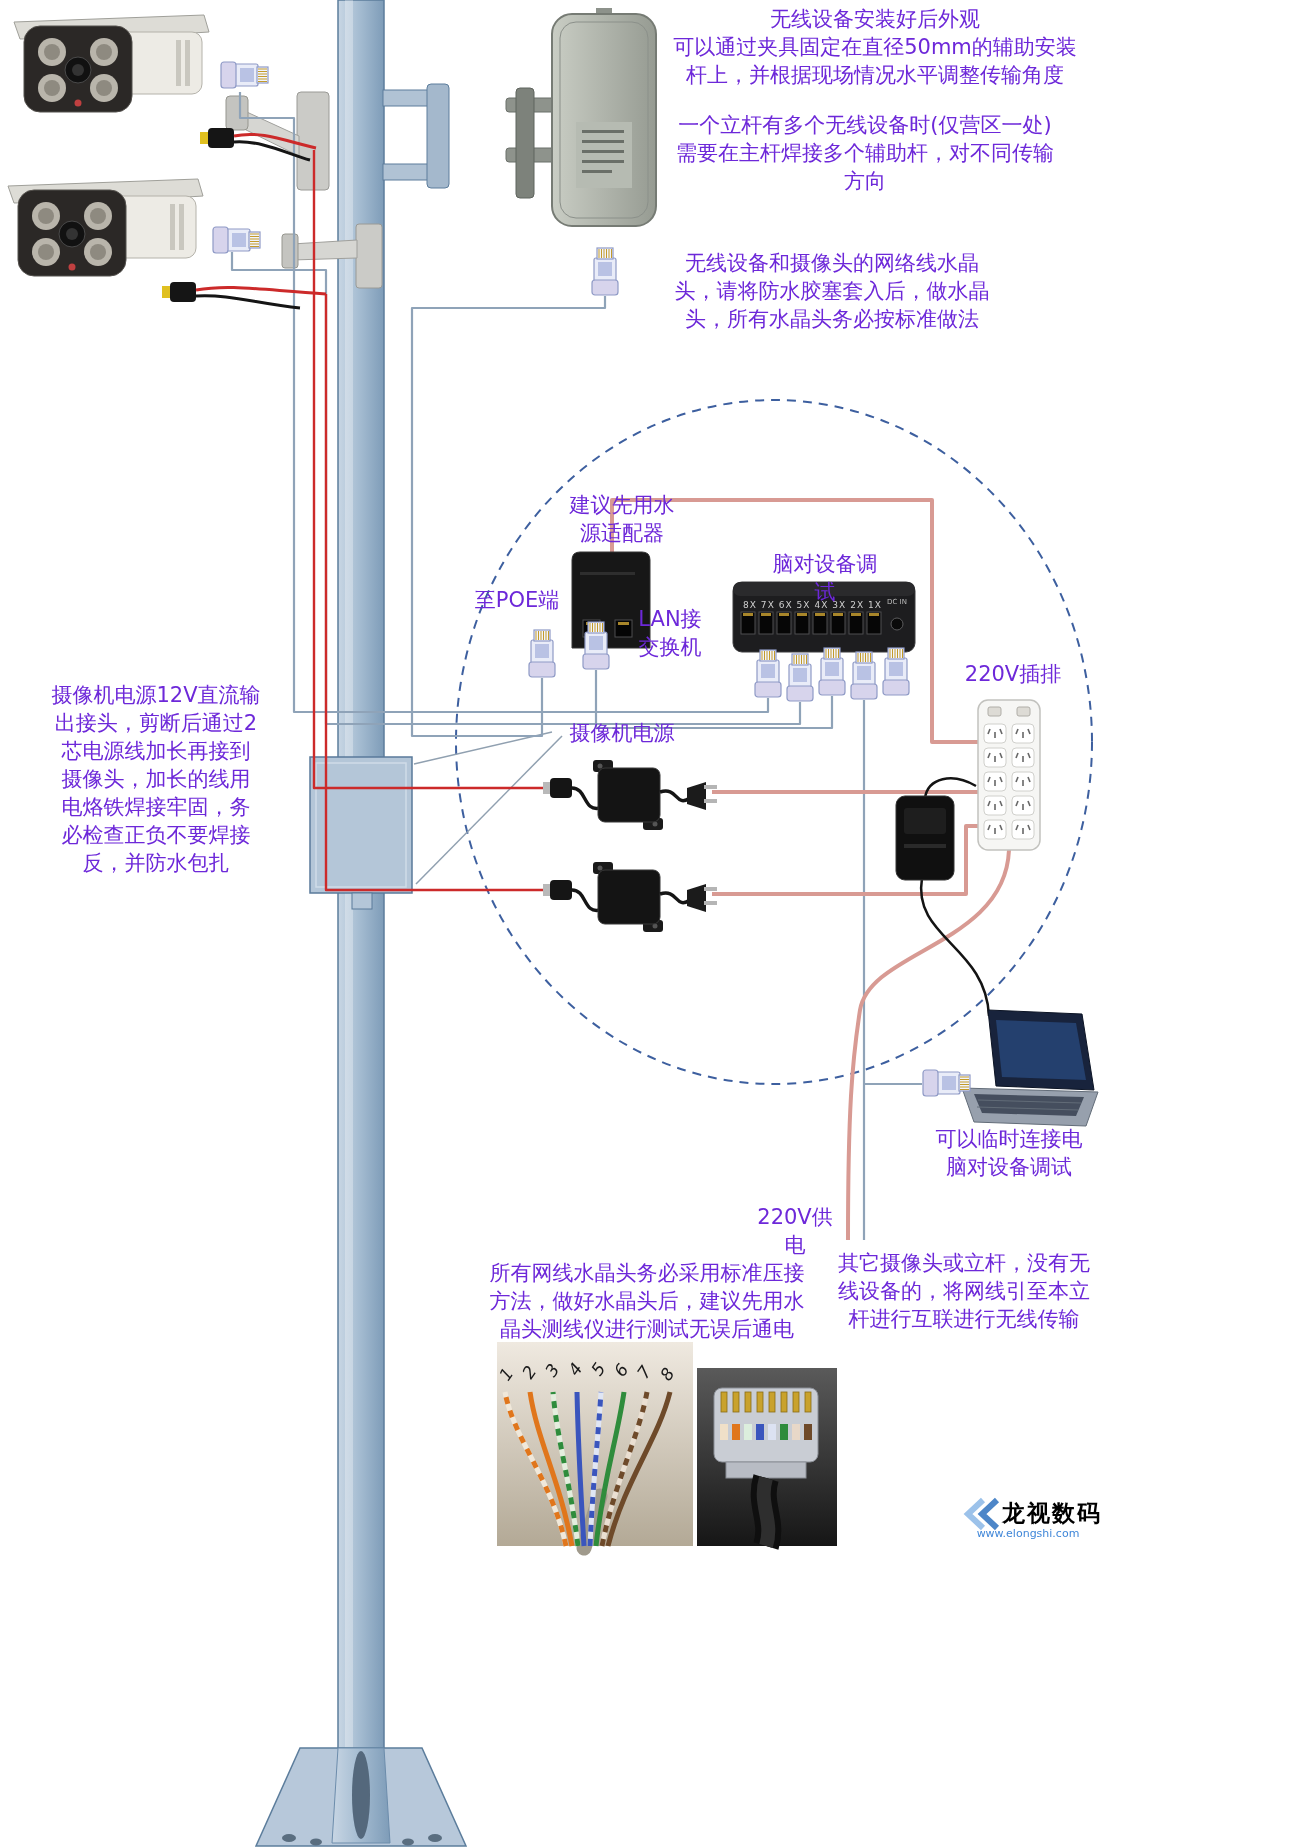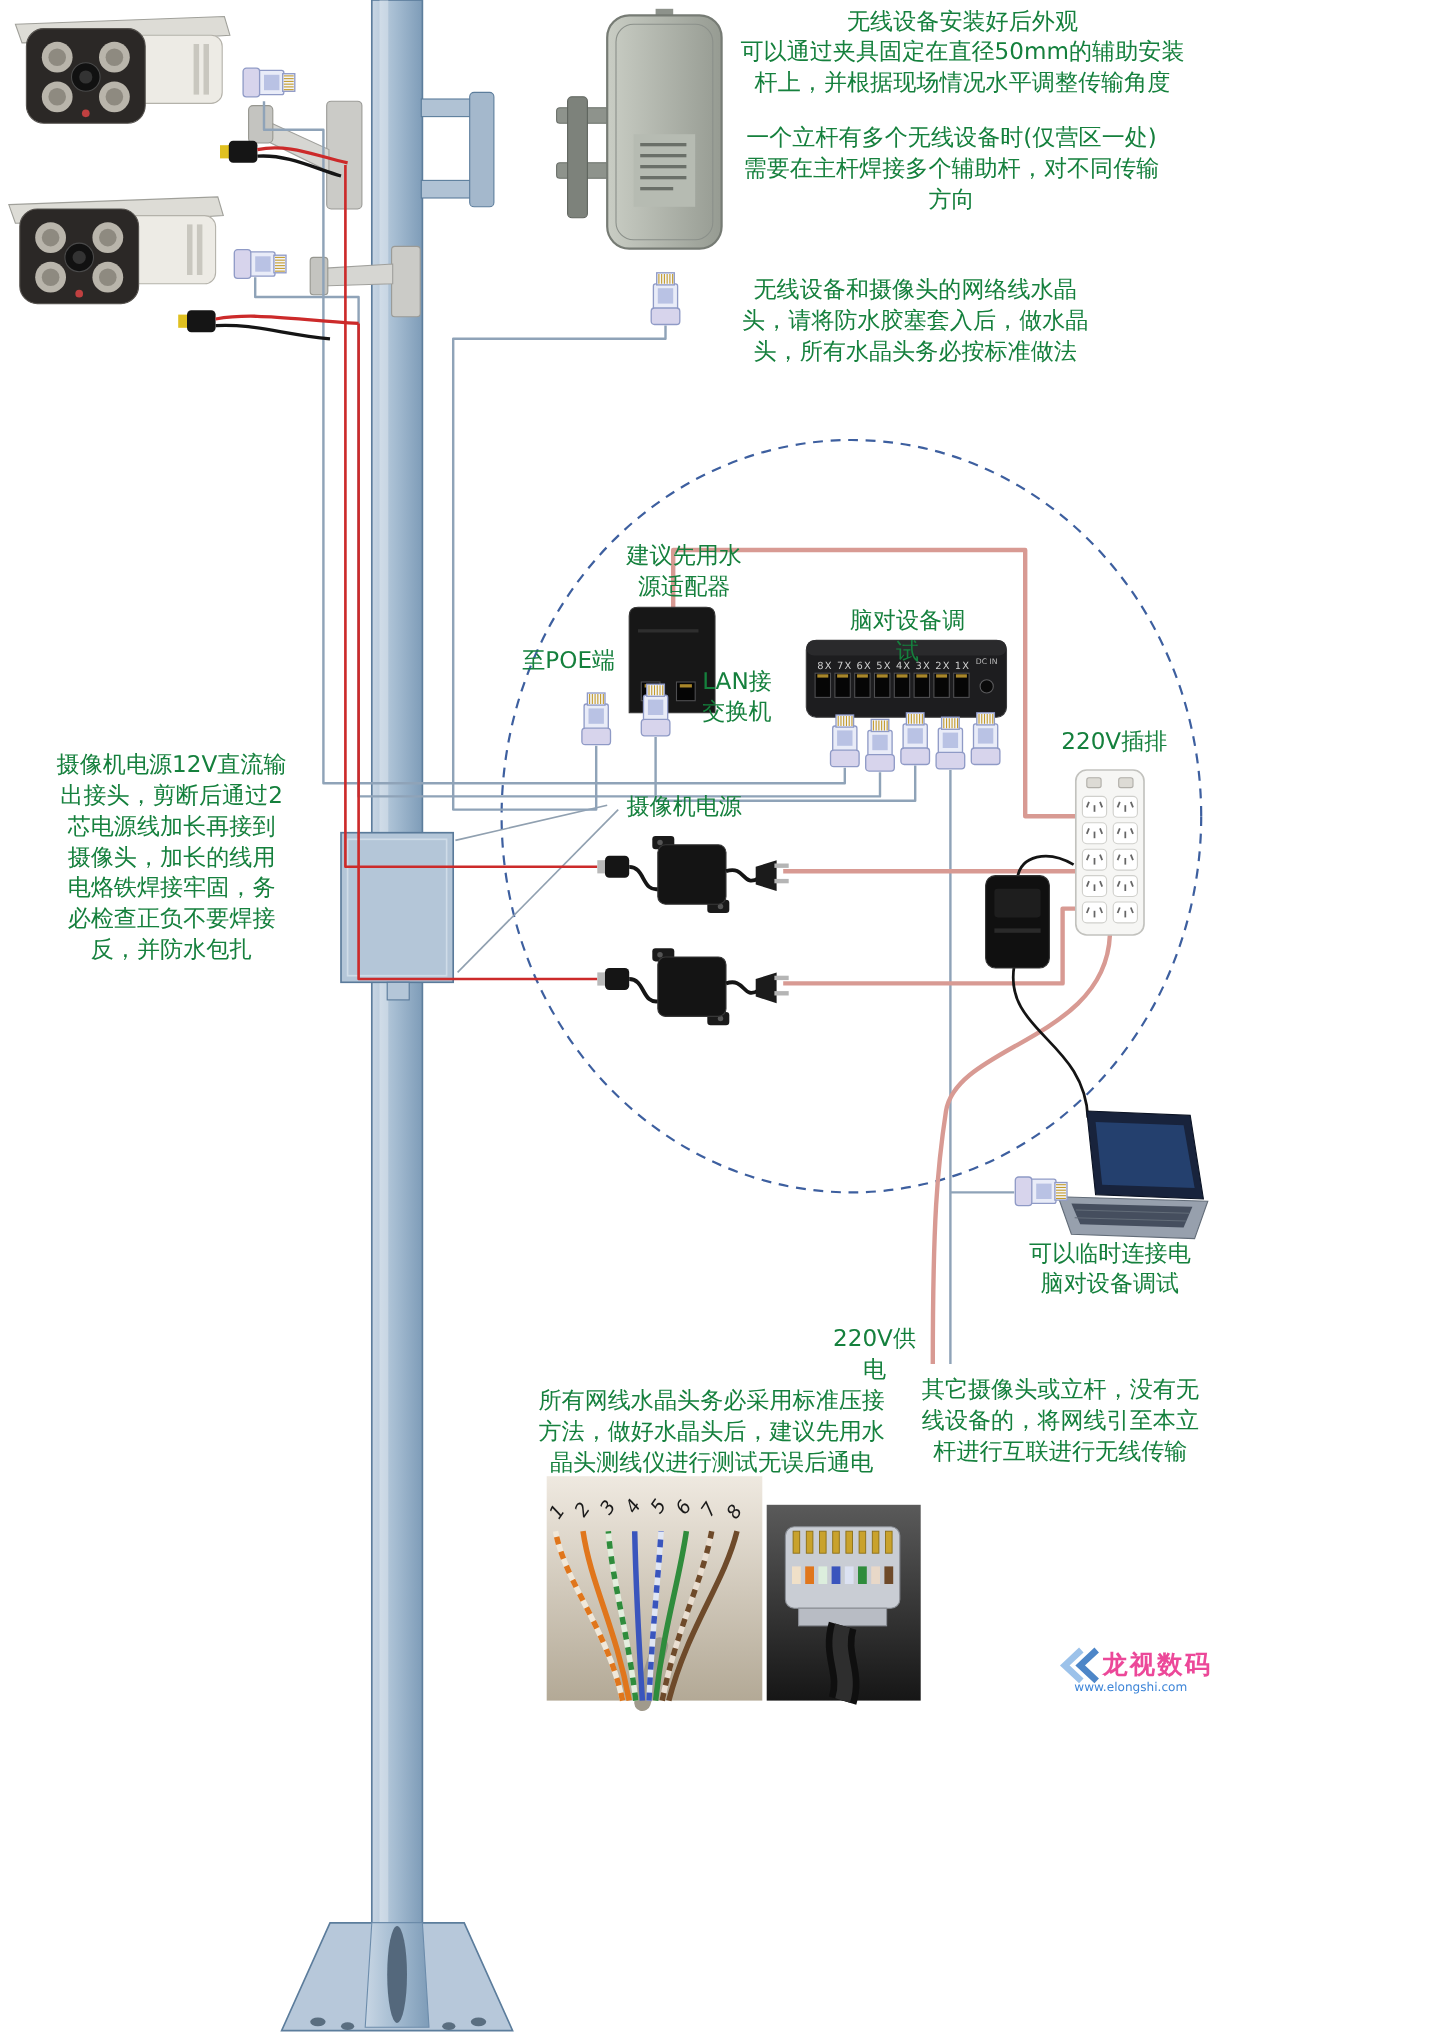--- a/index.html
+++ b/index.html
@@ -1,21 +1,21 @@
 <!DOCTYPE html>
 <html><head>
 <meta charset="utf-8">
 <style>
   * { margin:0; padding:0; box-sizing:border-box; }
   html,body { background:#ffffff; }
   body { font-family:"DejaVu Sans","Liberation Sans",sans-serif; }
   .stage { position:relative; width:1307px; height:1848px; background:#fff; overflow:hidden; }
   .layer { position:absolute; left:0; top:0; }
-  .txt { position:absolute; white-space:pre-line; color:#15803d; font-size:21px; line-height:1.33; text-align:center; }
-  .brand-name { position:absolute; left:1002px; top:1498px; width:110px; font-size:23px; font-weight:bold; color:#ec4899; letter-spacing:2px; }
+  .txt { position:absolute; white-space:pre-line; color:#6d28d9; font-size:21px; line-height:1.33; text-align:center; }
+  .brand-name { position:absolute; left:1002px; top:1498px; width:110px; font-size:23px; font-weight:bold; color:#000000; letter-spacing:2px; }
   .brand-url { position:absolute; left:948px; top:1527px; width:160px; font-size:11px; color:#3f86d8; text-align:center; }
 </style>
 </head>
 <body>
 
 <div class="stage">
 
   <svg class="layer" width="1307" height="1848" viewBox="0 0 1307 1848">
     <defs>
       <linearGradient id="poleGrad" x1="0" y1="0" x2="1" y2="0">

